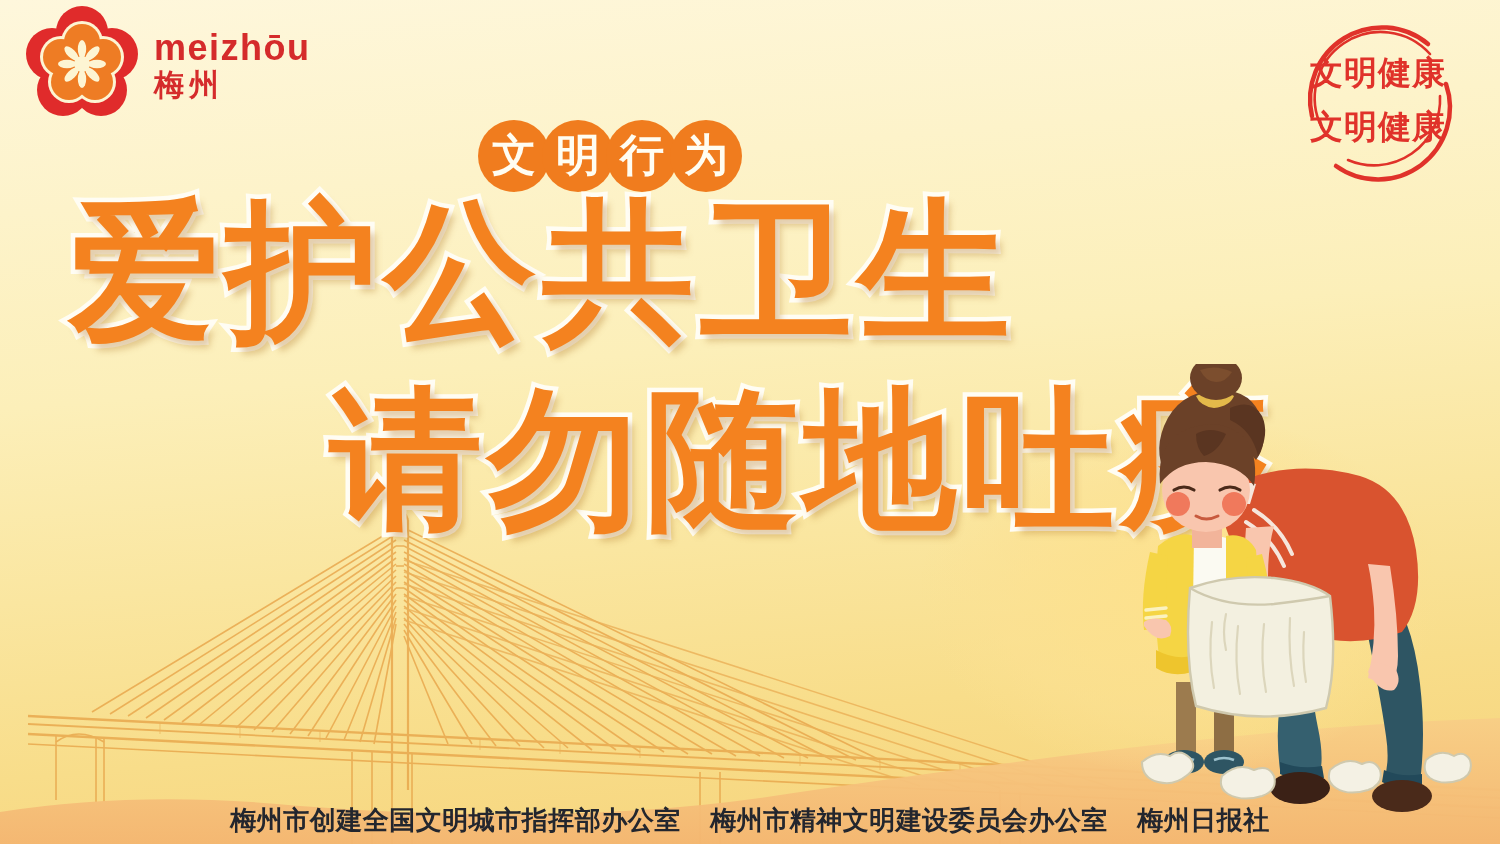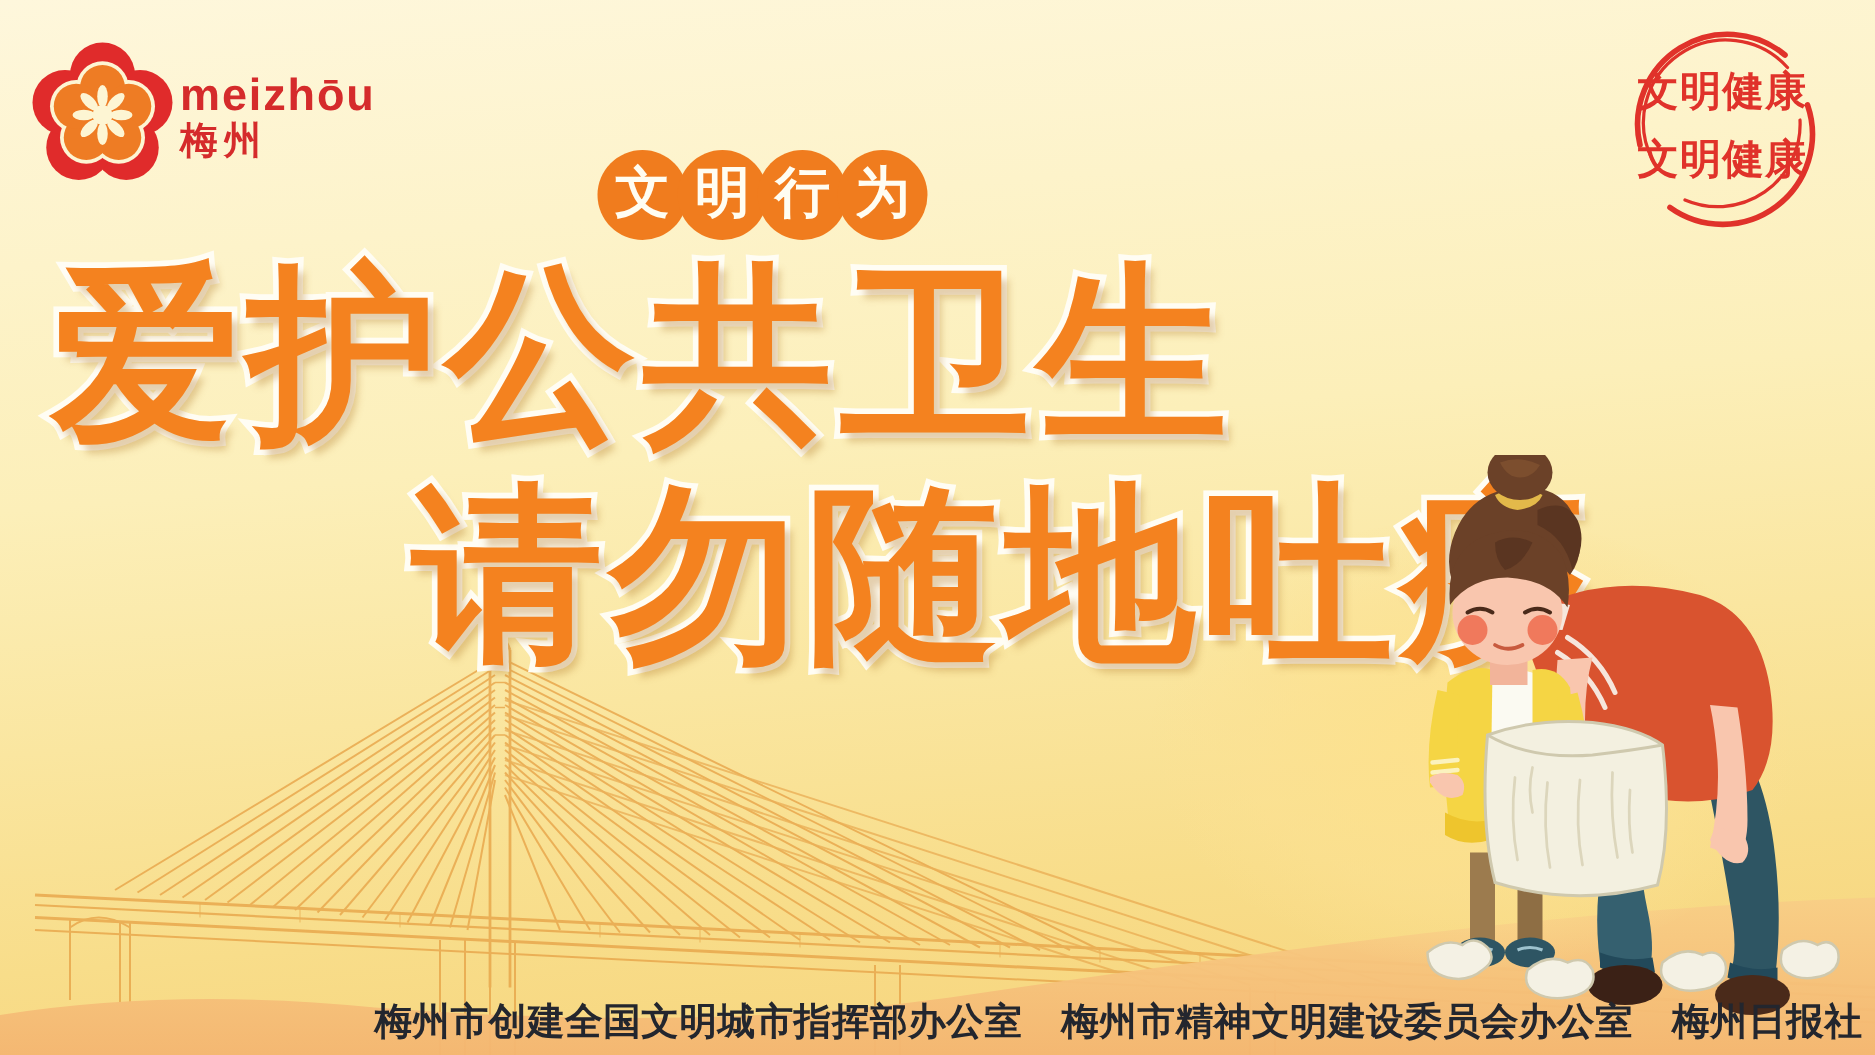--- a/index.html
+++ b/index.html
@@ -11,21 +11,21 @@
 
   
   .bg-layer{position:absolute;inset:0;pointer-events:none;}
   .glow{
     position:absolute;right:60px;bottom:70px;width:520px;height:360px;
     border-radius:50%;
     background:radial-gradient(ellipse at 50% 50%,rgba(253,225,140,.95) 0%,rgba(252,225,146,.55) 48%,rgba(250,224,150,0) 72%);
   }
 
   
-  .logo-block{position:absolute;left:22px;top:32px;display:flex;align-items:center;gap:2px;}
+  .logo-block{position:absolute;left:22px;top:4px;display:flex;align-items:center;gap:12px;}
   .logo-mark{width:120px;height:120px;position:relative;}
   .logo-text{display:flex;flex-direction:column;line-height:1;padding-top:4px;}
   .logo-pinyin{
     font-size:36px;font-weight:700;color:#D52B2B;letter-spacing:1.5px;
   }
   .logo-cn{
     font-size:30px;font-weight:700;color:#D52B2B;letter-spacing:5px;margin-top:6px;
     font-family:Liberation Mono, monospace;
   }
 
@@ -57,31 +57,31 @@
 
   
   .headline{position:absolute;left:0;top:208px;width:1500px;}
   .hl-row{
     font-family:"DejaVu Sans","Liberation Sans",sans-serif;
     font-weight:700;color:#F4821F;white-space:nowrap;line-height:1;
     -webkit-text-stroke:9px #FFFDF4;
     paint-order:stroke fill;
     text-shadow:6px 7px 6px rgba(176,120,40,.34);
   }
-  .hl-1{font-size:152px;letter-spacing:6px;padding-left:40px;}
+  .hl-1{font-size:152px;letter-spacing:6px;padding-left:68px;font-family:Liberation Mono, monospace;}
   .hl-2{font-size:152px;letter-spacing:6px;padding-left:330px;margin-top:24px;}
 
   
   .people{position:absolute;right:6px;bottom:28px;width:360px;height:452px;}
 
   
   .footer{
-    position:absolute;left:0;right:0;bottom:6px;text-align:right;
+    position:absolute;left:0;right:0;bottom:6px;text-align:center;
     font-family:"DejaVu Sans","Liberation Sans",sans-serif;
-    font-size:30px;font-weight:700;color:#23262E;letter-spacing:.5px;
+    font-size:26px;font-weight:700;color:#23262E;letter-spacing:.5px;
     white-space:nowrap;
   }
   .footer span{margin:0 10px;}
 </style>
 </head>
 <body>
 
 <div class="poster">
 
   <div class="bg-layer">

